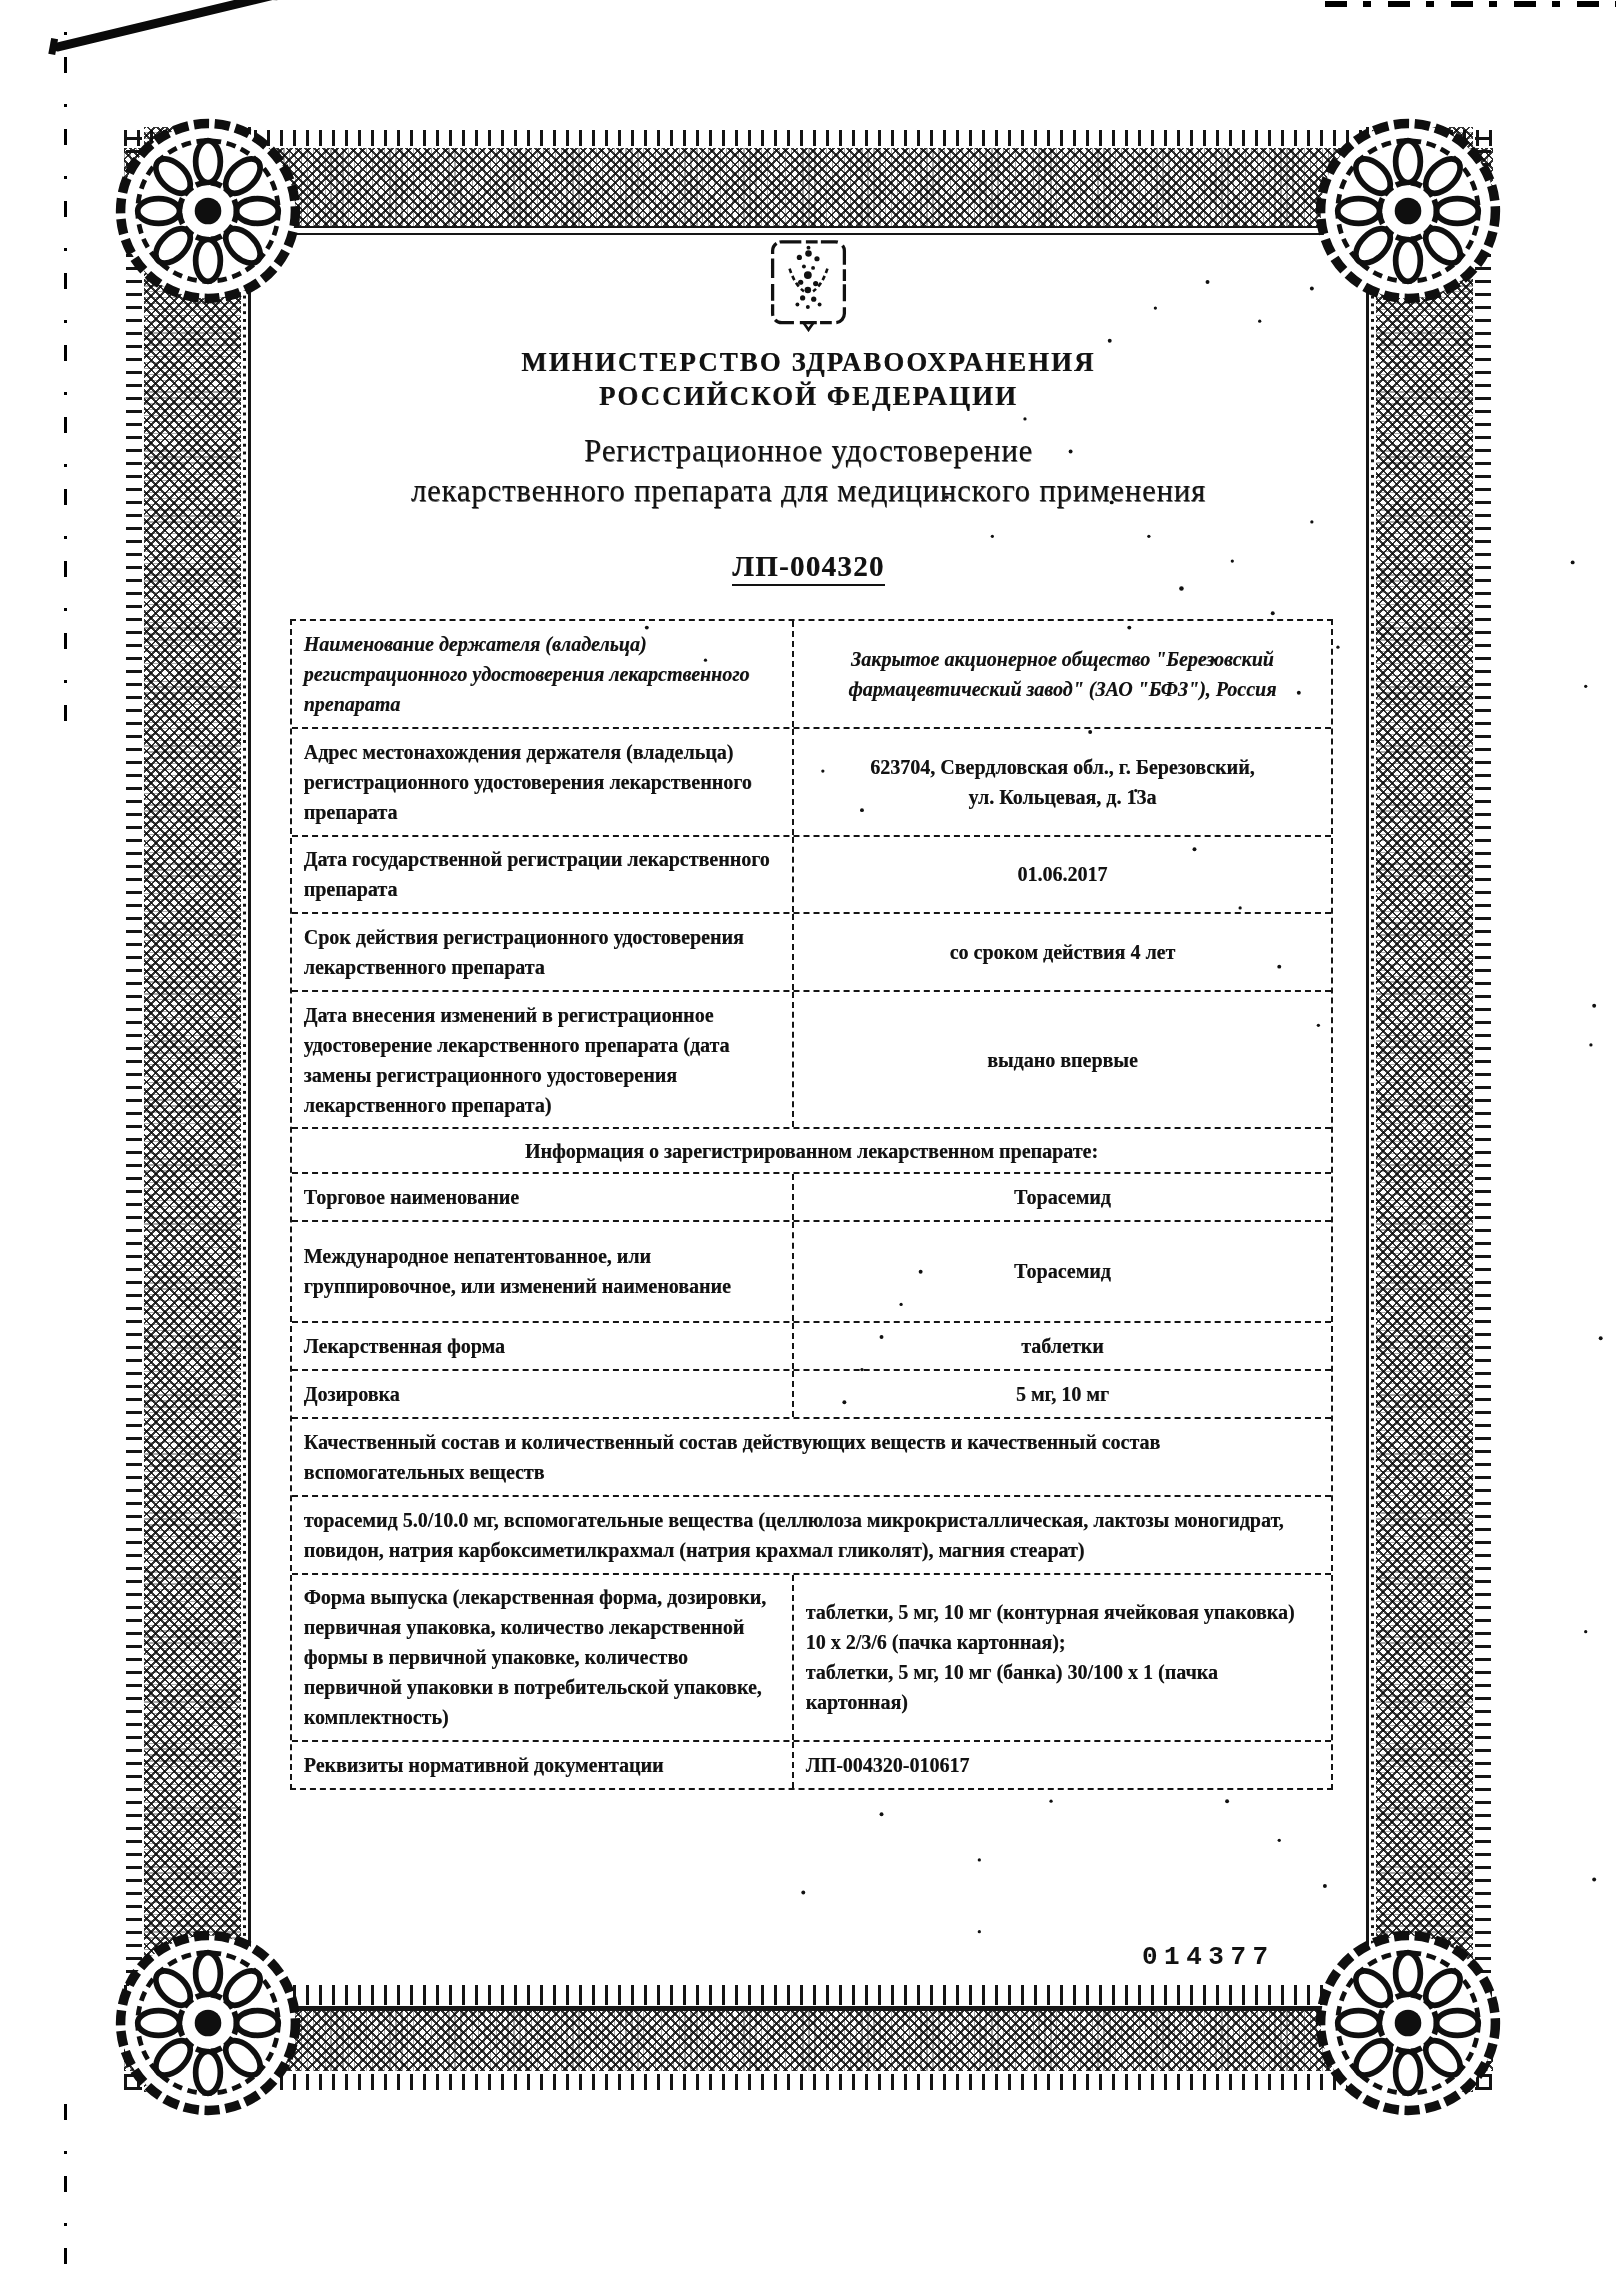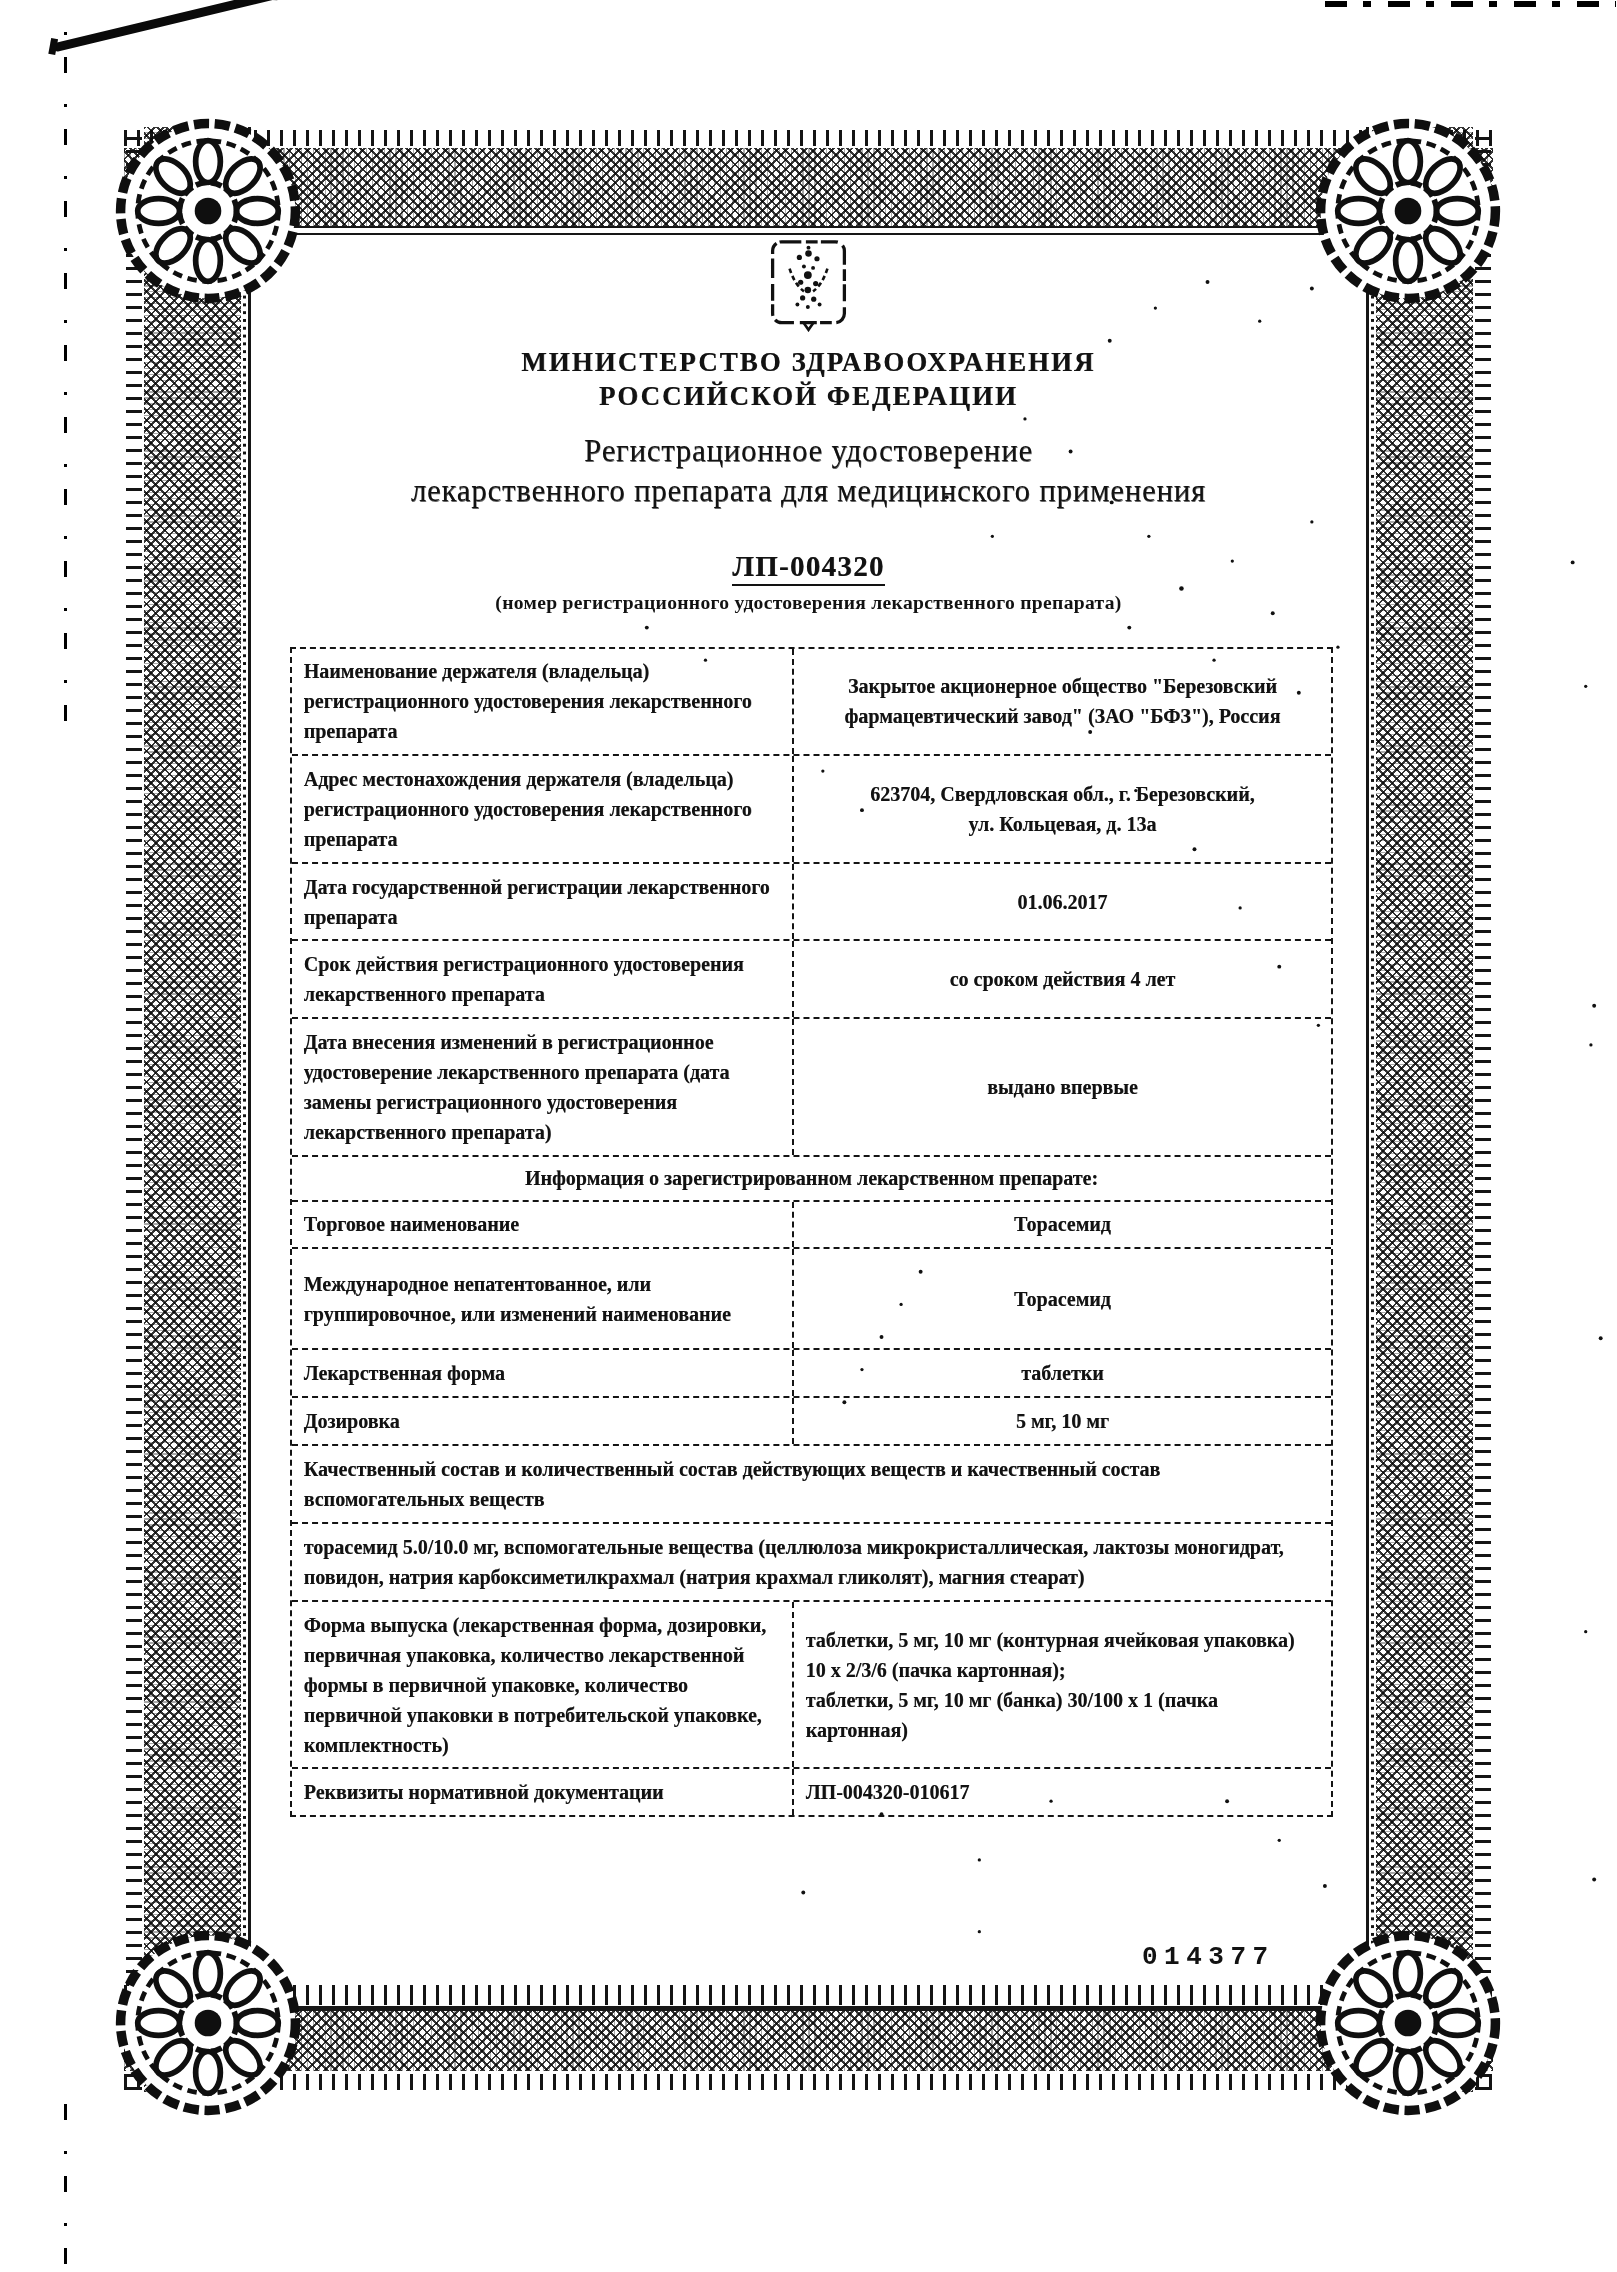--- a/index.html
+++ b/index.html
@@ -63,21 +63,21 @@
     text-shadow:0.5px 0.5px 0 rgba(0,0,0,.6);}
   .reg-number{margin-top:39px;display:inline-block;font-weight:700;font-size:29px;letter-spacing:1.3px;
     border-bottom:2.6px solid #121212;padding-bottom:1.3px;text-shadow:0.4px 0.4px 0 rgba(0,0,0,.6);text-align:center;}
   .reg-caption{margin-top:5.2px;font-weight:700;font-size:19.6px;letter-spacing:0.3px;}
 
   
   .certificate-table{width:1043px;margin:33px 0 0 36px;border:2.6px dashed #141414;
     font-size:20px;line-height:1.5;text-align:left;box-sizing:border-box;
     text-shadow:0.3px 0.3px 0 rgba(0,0,0,.5);}
   .trow{display:flex;border-top:2.6px dashed #141414;}
-  .trow:first-child{border-top:none;}
+  .trow:first-child{border-top:none;font-style:italic;}
   .cell{padding:7.8px 11.7px;white-space:pre-line;box-sizing:border-box;font-weight:700;}
   .cell.label{width:502px;border-right:2.6px dashed #141414;display:flex;align-items:center;}
   .cell.value{flex:1;display:flex;align-items:center;justify-content:center;text-align:center;}
   .cell.full{width:100%;}
   .trow.section .cell.full{text-align:center;padding:6.5px 11.7px;}
   .row-0{min-height:98px}.row-1{min-height:104px}.row-2{min-height:69px}.row-3{min-height:69px}
   .row-4{min-height:120px}.row-5{min-height:39px}.row-6{min-height:42px}.row-7{min-height:99px}
   .row-8{min-height:46px}.row-9{min-height:46px}.row-10{min-height:76px}.row-11{min-height:73px}
   .row-12{min-height:160px}.row-13{min-height:42px}
   .row-12 .cell.value,.row-13 .cell.value{justify-content:flex-start;text-align:left;}
@@ -225,21 +225,20 @@
   </div>
 
   <div class="doc-title">
     <div>Регистрационное удостоверение</div>
     <div>лекарственного препарата для медицинского применения</div>
   </div>
 
   <div>
     <span class="reg-number">ЛП-004320</span>
   </div>
-  <div class="reg-caption">(номер регистрационного удостоверения лекарственного препарата)</div>
 
   <div class="certificate-table">
       <div class="trow row-0 pair">
         <div class="cell label">Наименование держателя (владельца) регистрационного удостоверения лекарственного препарата</div>
         <div class="cell value">Закрытое акционерное общество "Березовский фармацевтический завод" (ЗАО "БФЗ"), Россия</div>
       </div>
       <div class="trow row-1 pair">
         <div class="cell label">Адрес местонахождения держателя (владельца) регистрационного удостоверения лекарственного препарата</div>
         <div class="cell value">623704, Свердловская обл., г. Березовский,
 ул. Кольцевая, д. 13а</div>

